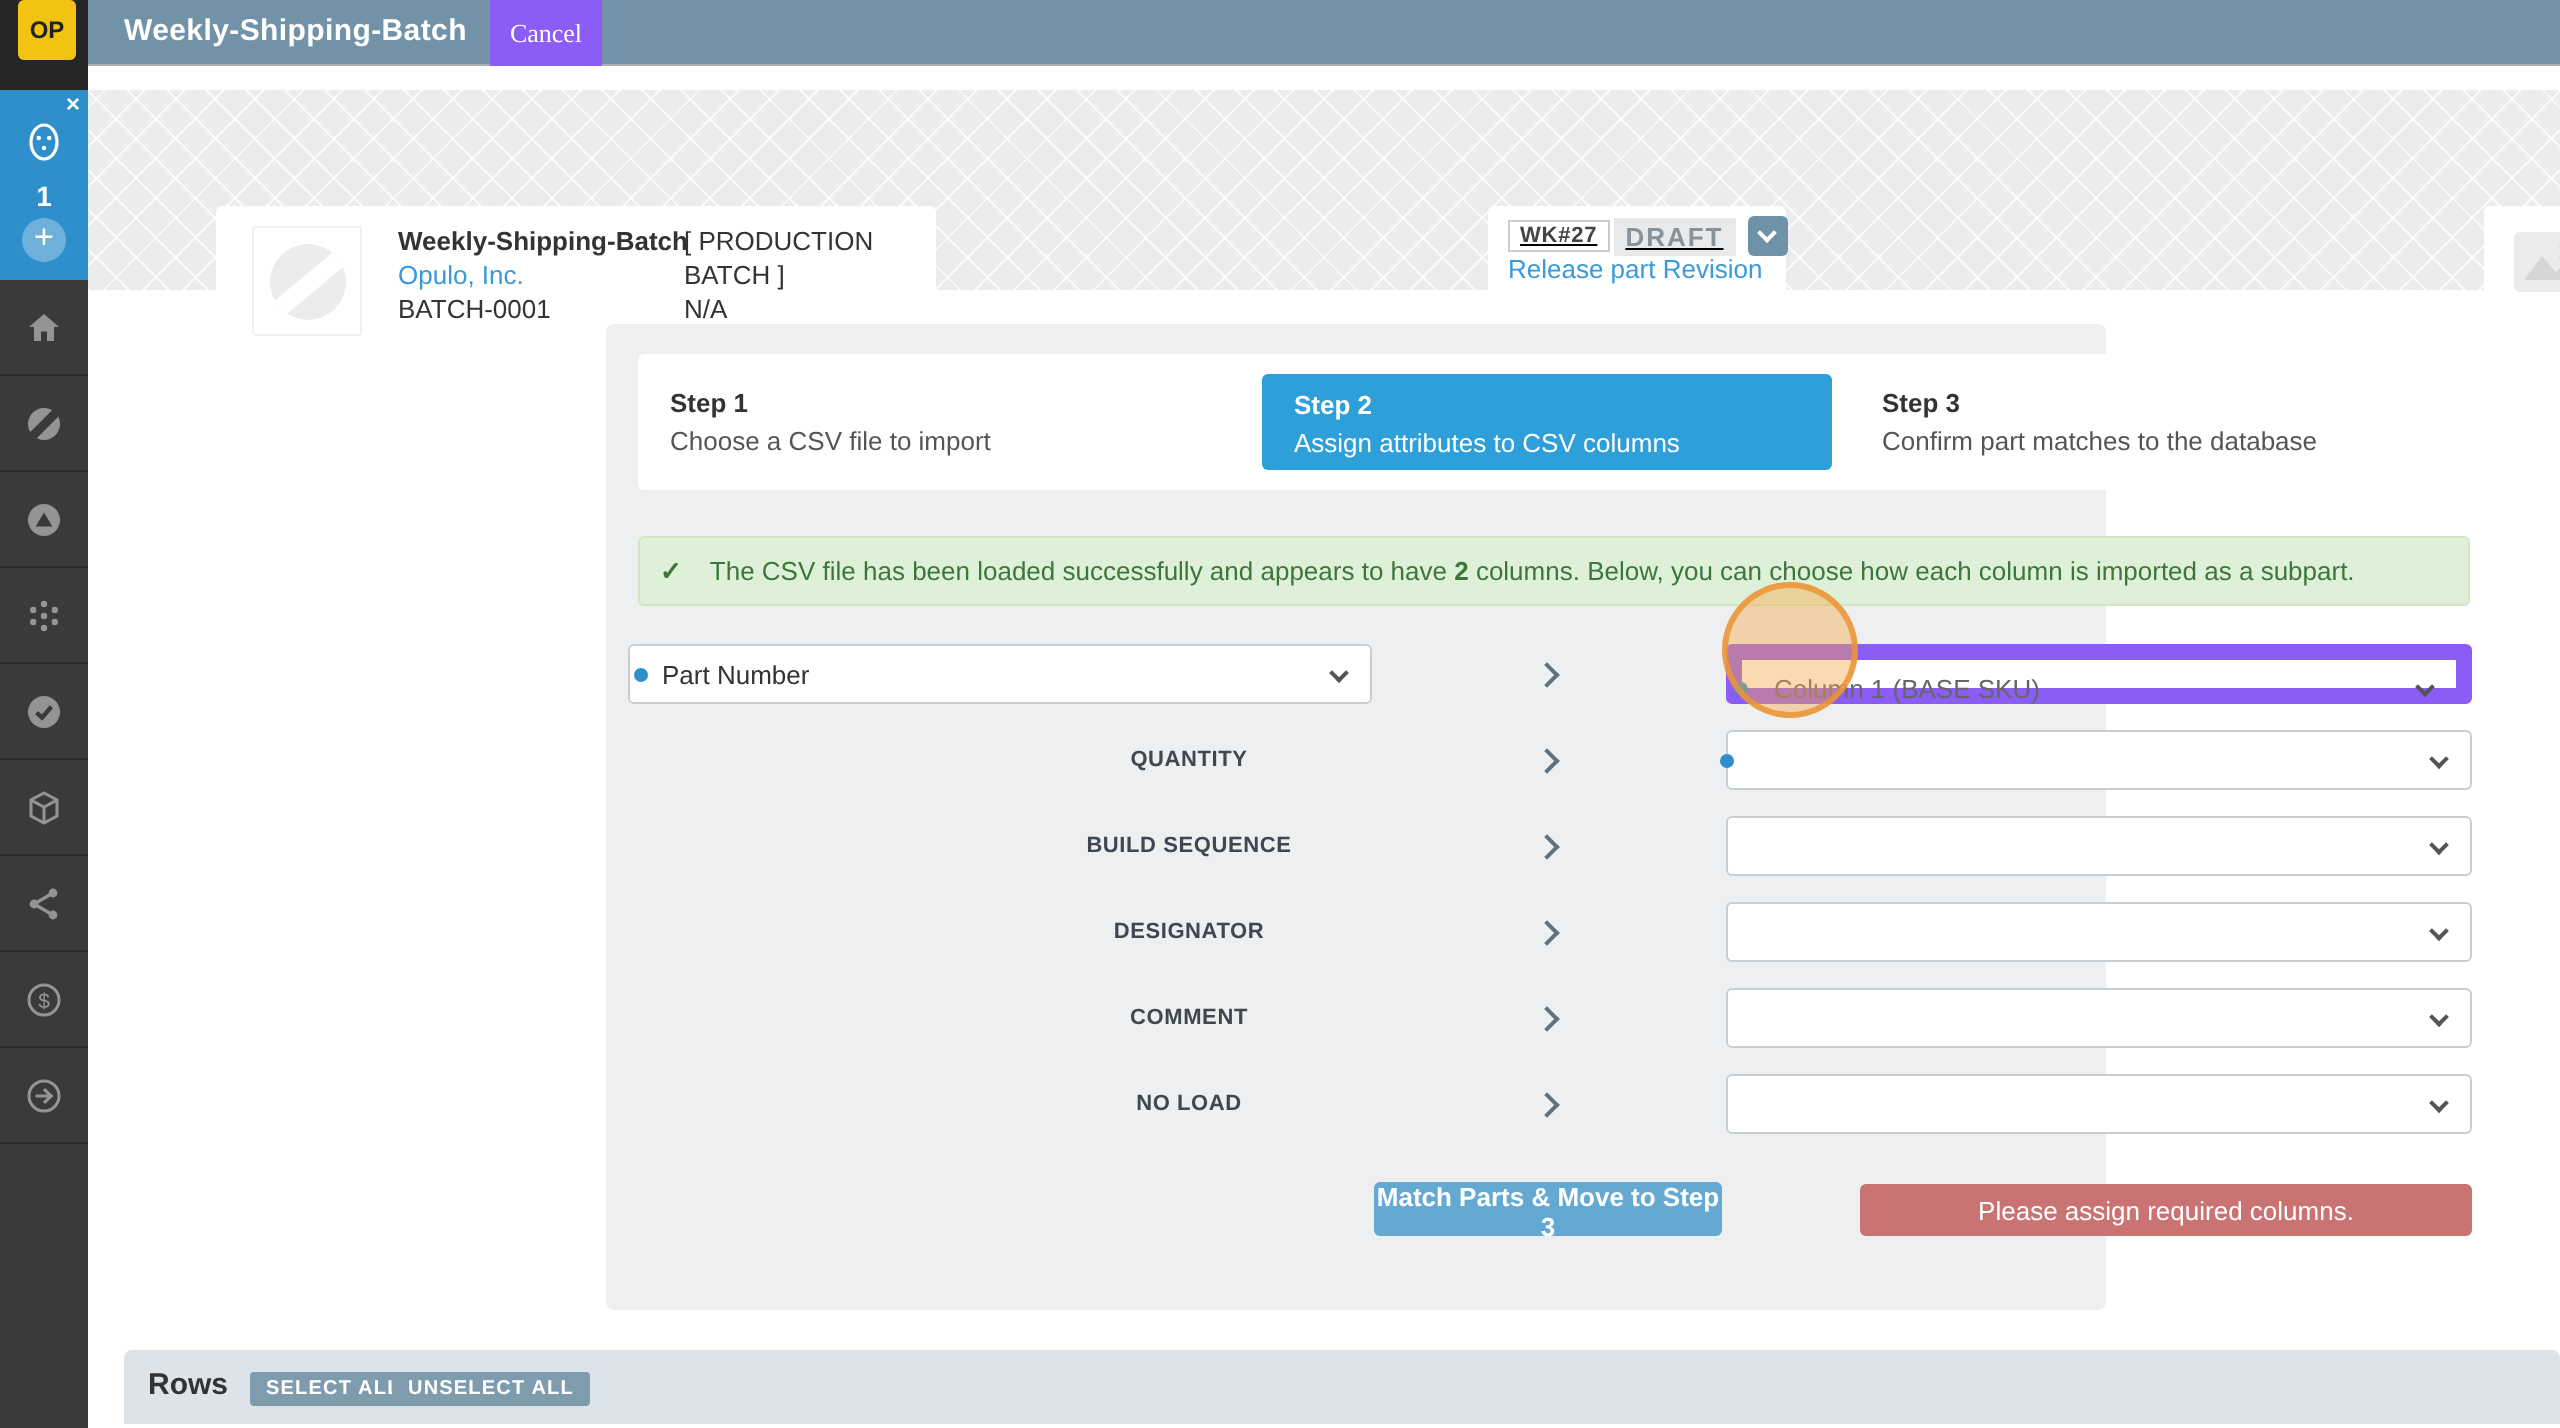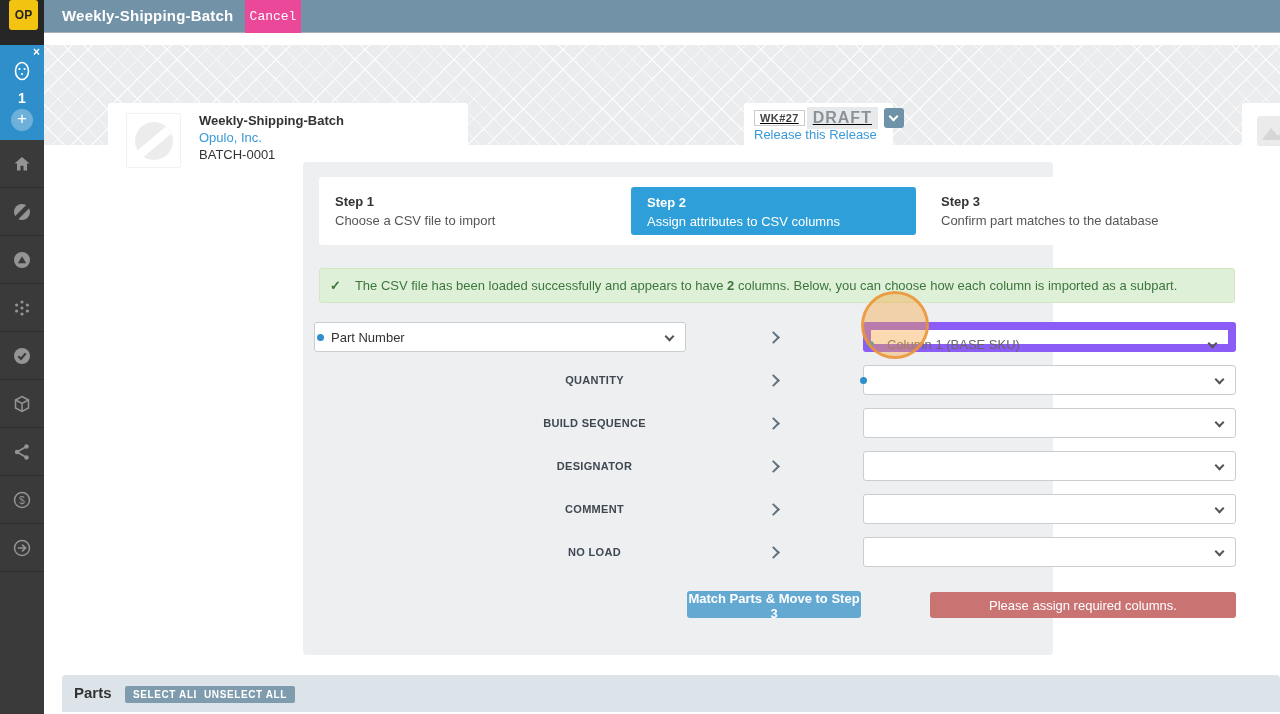--- a/index.html
+++ b/index.html
@@ -7,22 +7,22 @@
   #app {
     position:relative; width:1280px; height:714px; overflow:hidden;
     background:#fff; font-family:"Liberation Sans", sans-serif;
   }
   
   .topbar { position:absolute; left:44px; top:0; width:1236px; height:33px;
     background:#7292a7; border-bottom:1px solid #a8b0b5; }
   .topbar-title { position:absolute; left:18px; top:7px; color:#fff; font-size:15px;
     font-weight:bold; letter-spacing:.2px; }
   .cancel-btn { position:absolute; left:201px; top:0; width:56px; height:33px;
-    background:#ec4899; border:none; color:#fff; font-size:13px; cursor:pointer;
-    font-family:Liberation Mono, monospace; }
+    background:#8b5cf6; border:none; color:#fff; font-size:13px; cursor:pointer;
+    font-family:Liberation Serif, serif; }
   
   .sidebar-top { position:absolute; left:0; top:0; width:44px; height:45px; background:#262626; }
   .op-badge { position:absolute; left:9px; top:0; width:29px; height:30px; background:#f2c411;
     border-radius:3px; color:#222; font-size:12px; font-weight:bold; display:flex;
     align-items:center; justify-content:center; }
   .sidebar-blue { position:absolute; left:0; top:45px; width:44px; height:95px; background:#2f8fcb; }
   .blue-close { position:absolute; right:4px; top:0px; color:#fff; font-size:12px;
     font-weight:bold; cursor:pointer; line-height:14px; }
   .blue-mask { position:absolute; left:12px; top:15px; }
   .blue-num { position:absolute; left:0; top:45px; width:44px; text-align:center; color:#fff;
@@ -49,21 +49,21 @@
   .thumb-logo::after { content:""; position:absolute; left:-8px; top:15px; width:56px; height:9px;
     background:#fff; transform:rotate(-40deg); }
   .pc-col1 { position:absolute; left:91px; top:9px; font-size:13px; color:#333; line-height:17px; }
   .pc-col2 { position:absolute; left:234px; top:9px; font-size:13px; color:#333; line-height:17px; }
   .pc-name { font-weight:bold; }
   .pc-link { color:#3a99d8; cursor:pointer; }
   .card2 { left:700px; top:58px; width:149px; height:75px; }
   .rev-row { position:absolute; left:10px; top:5px; height:20px; display:flex; align-items:center;text-decoration:underline; }
   .wk-box { border:1px solid #ccc; background:#fff; padding:1px 5px; font-size:11px;
     font-weight:bold; color:#444; letter-spacing:.4px; }
-  .draft-box { background:#e7e9ea; padding:2px 6px; font-size:16px; font-weight:bold;
+  .draft-box { background:#e7e9ea; padding:2px 6px; font-size:13px; font-weight:bold;
     color:#8a9299; letter-spacing:1px; margin-left:2px; }
   .rev-dd { width:20px; height:20px; background:#6e92a7; border-radius:3px; margin-left:6px;
     display:flex; align-items:center; justify-content:center; cursor:pointer; }
   .chev-down-white { width:7px; height:7px; border-left:2px solid #fff; border-bottom:2px solid #fff;
     transform:rotate(-45deg); margin-top:-3px; }
   .release-link { position:absolute; left:10px; top:24px; font-size:13px; color:#3a99d8; cursor:pointer; }
   .card3 { left:1198px; top:58px; width:130px; height:75px; }
   .img-ph { position:absolute; left:14px; top:12px; }
   
   .panel { position:absolute; left:303px; top:162px; width:750px; height:493px;
@@ -204,31 +204,36 @@
   <div class="band">
     <div class="card card1">
       <div class="thumb">
         <div class="thumb-logo"></div>
       </div>
       <div class="pc-col1">
         <div class="pc-name">Weekly-Shipping-Batch</div>
         <div class="pc-link">Opulo, Inc.</div>
         <div>BATCH-0001</div>
       </div>
+      <div class="pc-col2">
+        <div>[ PRODUCTION BATCH ]</div>
+        <div>N/A</div>
+        <div>N/A</div>
+      </div>
     </div>
 
     <div class="card card2">
       <div class="rev-row">
         <span class="wk-box">WK#27</span>
         <span class="draft-box">DRAFT</span>
         <span class="rev-dd">
           <span class="chev-down-white"></span>
         </span>
       </div>
-      <div class="release-link">Release this Release</div>
+      <div class="release-link">Release part Revision</div>
     </div>
 
     <div class="card card3">
       <div class="img-ph">
         <svg width="38" height="32" viewBox="0 0 38 32">
             <rect x="1" y="1" width="36" height="30" rx="3" fill="#ebebeb"></rect>
             <path d="M6 25 L15 13 L22 21 L26 17 L32 25 Z" fill="#d6d6d6"></path>
             <path d="M24 8 L30 14 M30 8 L24 14" stroke="#d6d6d6" stroke-width="2"></path>
           </svg>
       </div>
@@ -301,18 +306,18 @@
       <span class="sel-caret"></span>
     </div>
 
     <button class="btn-primary">Match Parts &amp; Move to Step 3</button>
     <div class="btn-warning">Please assign required columns.</div>
 
     <div class="orange-circle"></div>
   </div>
 
   <div class="rows-bar">
-    <div class="rows-title">Parts</div>
+    <div class="rows-title">Rows</div>
     <button class="mini-btn" style="left:63px;">SELECT ALL</button>
     <button class="mini-btn" style="left:134px;">UNSELECT ALL</button>
   </div>
 
 </div>
 
 </body></html>

